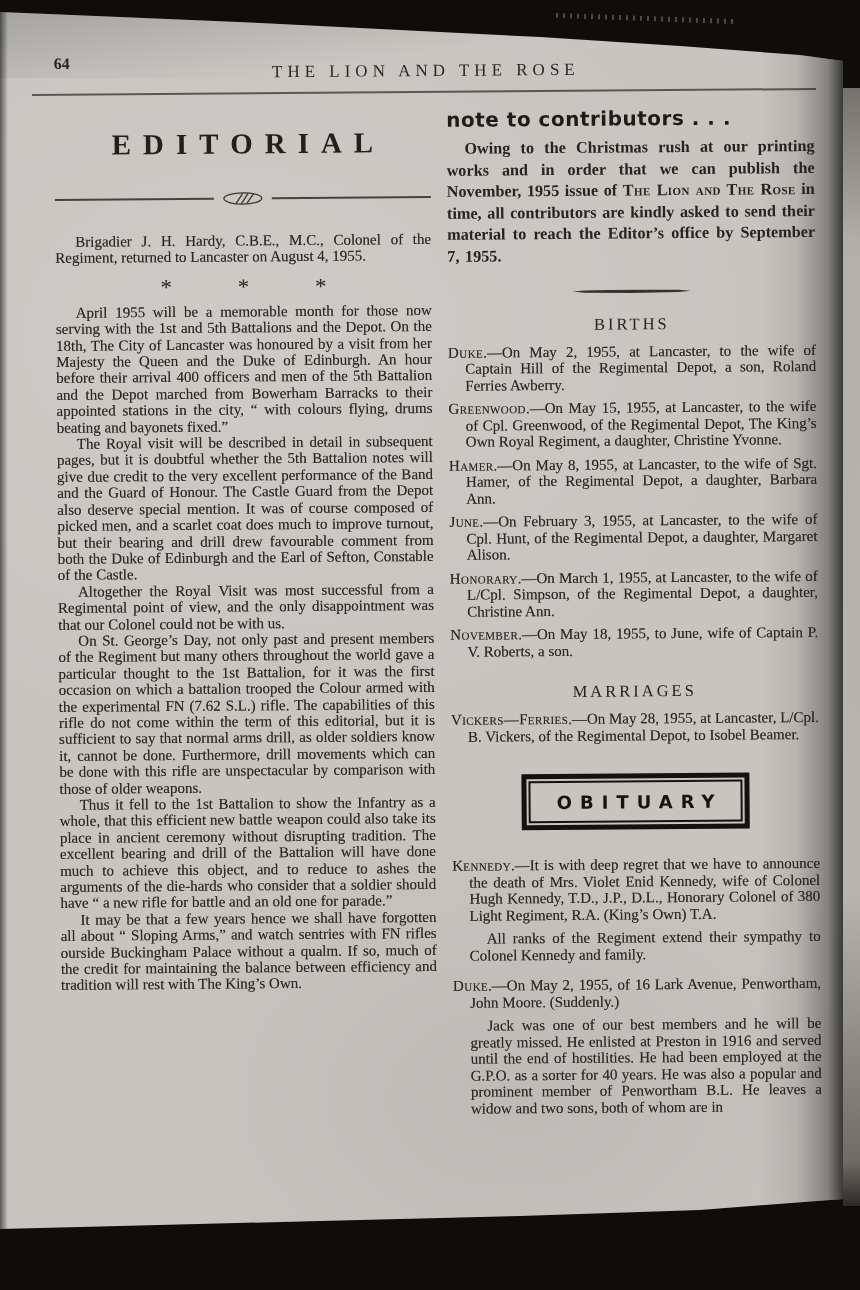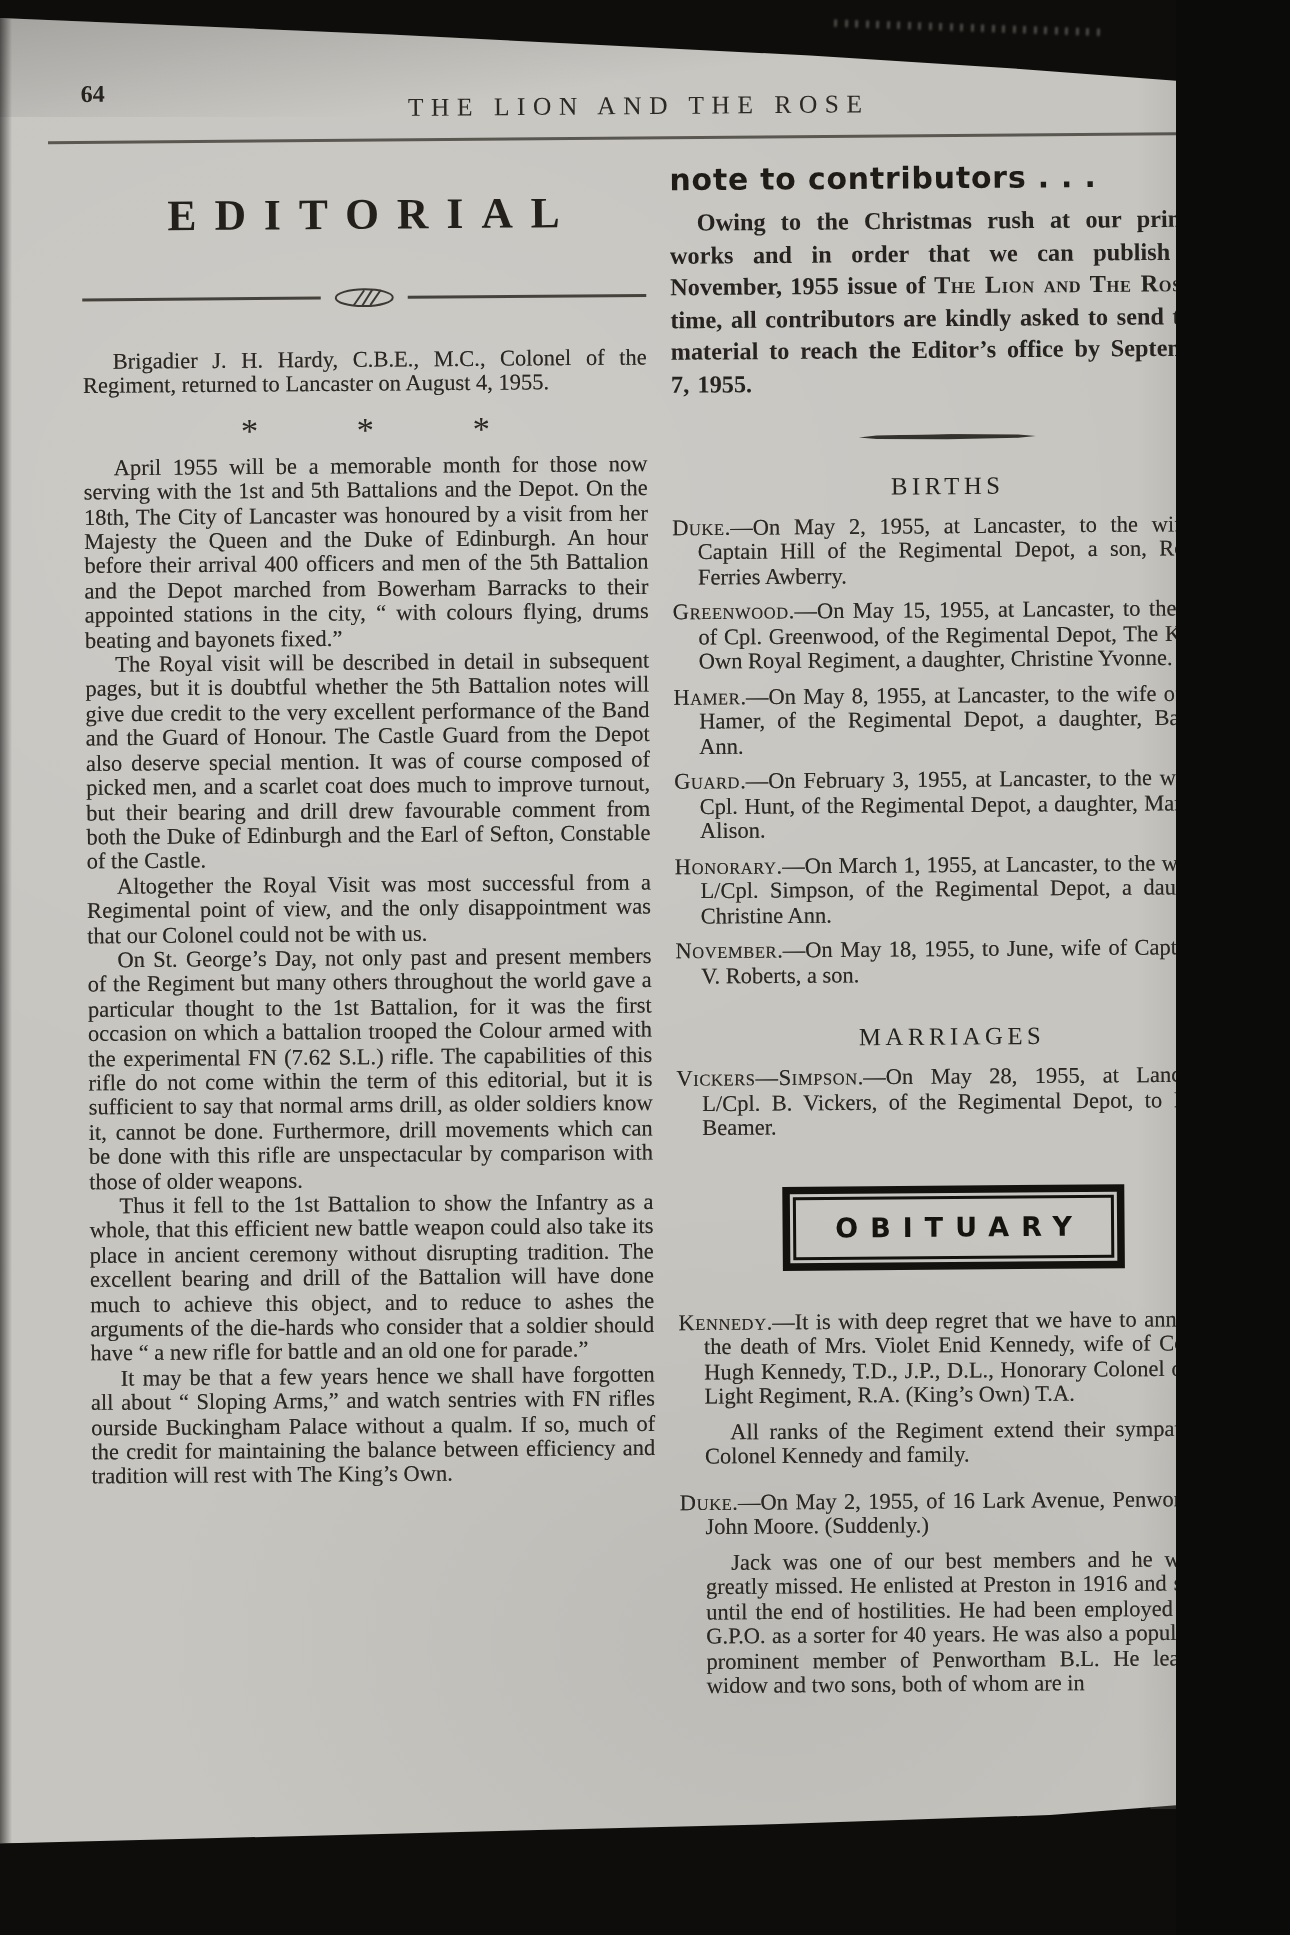--- a/index.html
+++ b/index.html
@@ -1,16 +1,16 @@
 <!DOCTYPE html>
 <html><head>
 <meta charset="utf-8">
 <style>
   html,body{margin:0;padding:0;background:#0b0b0a;}
-  .photo{position:relative;width:784px;height:1290px;background:#0e0d0c;overflow:hidden;
+  .photo{position:relative;width:860px;height:1290px;background:#0e0d0c;overflow:hidden;
          font-family:"Liberation Serif", serif;}
   
   .next-page{position:absolute;right:0;top:88px;width:17px;height:1118px;
     background:linear-gradient(to bottom,#74726d,#b2b0aa 14%,#b7b5af 72%,#6e6c67 96%,#2a2925);}
   
   .page{position:absolute;left:0;top:0;width:860px;height:1290px;
     background:
       radial-gradient(ellipse 900px 700px at 28% 26%, rgba(255,255,255,0.10), rgba(255,255,255,0) 60%),
       radial-gradient(ellipse 700px 500px at 60% 85%, rgba(0,0,0,0.05), rgba(0,0,0,0) 60%),
       #c7c5c0;
@@ -113,26 +113,26 @@
       <div class="col-right">
         <h2 class="note-heading">note to contributors . . .</h2>
         <p class="note-body"><span>Owing to the Christmas rush at our printing works and in order that we can publish the November, 1955 issue of </span><span class="sc">The Lion and The Rose</span><span> in time, all contributors are kindly asked to send their material to reach the Editor’s office by September 7, 1955.</span></p>
 
         <div class="swell-rule"></div>
 
         <h3 class="section-heading">BIRTHS</h3>
         <p class="entry"><span class="sc">Duke</span><span>.—On May 2, 1955, at Lancaster, to the wife of Captain Hill of the Regimental Depot, a son, Roland Ferries Awberry.</span></p>
         <p class="entry"><span class="sc">Greenwood</span><span>.—On May 15, 1955, at Lancaster, to the wife of Cpl. Greenwood, of the Regimental Depot, The King’s Own Royal Regiment, a daughter, Christine Yvonne.</span></p>
         <p class="entry"><span class="sc">Hamer</span><span>.—On May 8, 1955, at Lancaster, to the wife of Sgt. Hamer, of the Regimental Depot, a daughter, Barbara Ann.</span></p>
-        <p class="entry"><span class="sc">Guard</span><span>.—On February 3, 1955, at Lancaster, to the wife of Cpl. Hunt, of the Regimental Depot, a daughter, Margaret Alison.</span></p>
+        <p class="entry"><span class="sc">June</span><span>.—On February 3, 1955, at Lancaster, to the wife of Cpl. Hunt, of the Regimental Depot, a daughter, Margaret Alison.</span></p>
         <p class="entry"><span class="sc">Honorary</span><span>.—On March 1, 1955, at Lancaster, to the wife of L/Cpl. Simpson, of the Regimental Depot, a daughter, Christine Ann.</span></p>
         <p class="entry"><span class="sc">November</span><span>.—On May 18, 1955, to June, wife of Captain P. V. Roberts, a son.</span></p>
 
         <h3 class="section-heading" style="margin-top:23px;">MARRIAGES</h3>
-        <p class="entry"><span class="sc">Vickers—Simpson</span><span>.—On May 28, 1955, at Lancaster, L/Cpl. B. Vickers, of the Regimental Depot, to Isobel Beamer.</span></p>
+        <p class="entry"><span class="sc">Vickers—Ferries</span><span>.—On May 28, 1955, at Lancaster, L/Cpl. B. Vickers, of the Regimental Depot, to Isobel Beamer.</span></p>
 
         <div class="obit-box">
           <div class="obit-box-inner">
             <div class="obit-title">OBITUARY</div>
           </div>
         </div>
 
         <p class="entry obit-first"><span class="sc">Kennedy</span><span>.—It is with deep regret that we have to announce the death of Mrs. Violet Enid Kennedy, wife of Colonel Hugh Kennedy, T.D., J.P., D.L., Honorary Colonel of 380 Light Regiment, R.A. (King’s Own) T.A.</span></p>
         <p class="continuation">All ranks of the Regiment extend their sympathy to Colonel Kennedy and family.</p>
 

